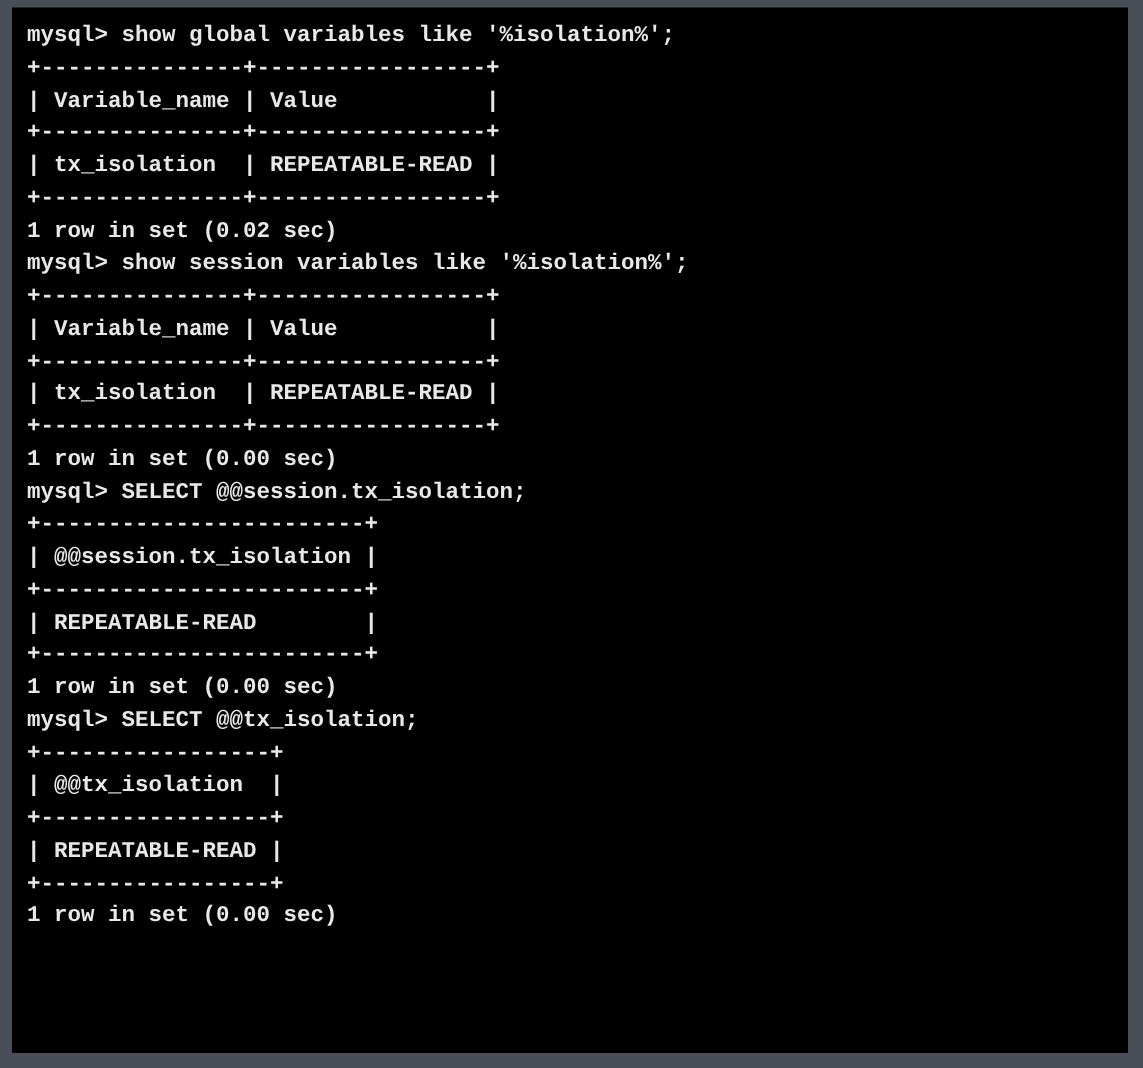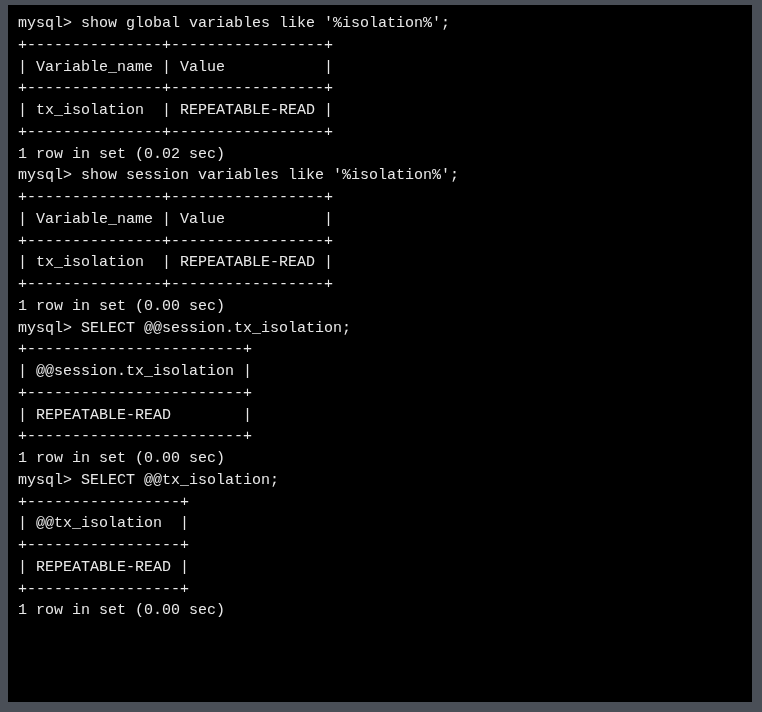--- a/index.html
+++ b/index.html
@@ -17,18 +17,18 @@
       background: #000000;
       color: #e8e8e8;
       padding: 8px 10px;
       margin: 5px 10px 5px 8px;
       line-height: 1.45;
       white-space: pre;
       height: 697px;
       box-sizing: border-box;
       overflow: hidden;
     }
-    .line { white-space: pre; }
+    .line { white-space: pre; font-weight: bold; }
   </style>
 </head>
 <body>
 
 <div class="terminal" id="term"><div class="line"><span>mysql&gt; </span><span>show global variables like '%isolation%';</span></div><div class="line">+---------------+-----------------+</div><div class="line">| Variable_name | Value           |</div><div class="line">+---------------+-----------------+</div><div class="line">| tx_isolation  | REPEATABLE-READ |</div><div class="line">+---------------+-----------------+</div><div class="line">1 row in set (0.02 sec)</div><div class="line"></div><div class="line"><span>mysql&gt; </span><span>show session variables like '%isolation%';</span></div><div class="line">+---------------+-----------------+</div><div class="line">| Variable_name | Value           |</div><div class="line">+---------------+-----------------+</div><div class="line">| tx_isolation  | REPEATABLE-READ |</div><div class="line">+---------------+-----------------+</div><div class="line">1 row in set (0.00 sec)</div><div class="line"></div><div class="line"><span>mysql&gt; </span><span>SELECT @@session.tx_isolation;</span></div><div class="line">+------------------------+</div><div class="line">| @@session.tx_isolation |</div><div class="line">+------------------------+</div><div class="line">| REPEATABLE-READ        |</div><div class="line">+------------------------+</div><div class="line">1 row in set (0.00 sec)</div><div class="line"></div><div class="line"><span>mysql&gt; </span><span>SELECT @@tx_isolation;</span></div><div class="line">+-----------------+</div><div class="line">| @@tx_isolation  |</div><div class="line">+-----------------+</div><div class="line">| REPEATABLE-READ |</div><div class="line">+-----------------+</div><div class="line">1 row in set (0.00 sec)</div></div>
 
 </body></html>

